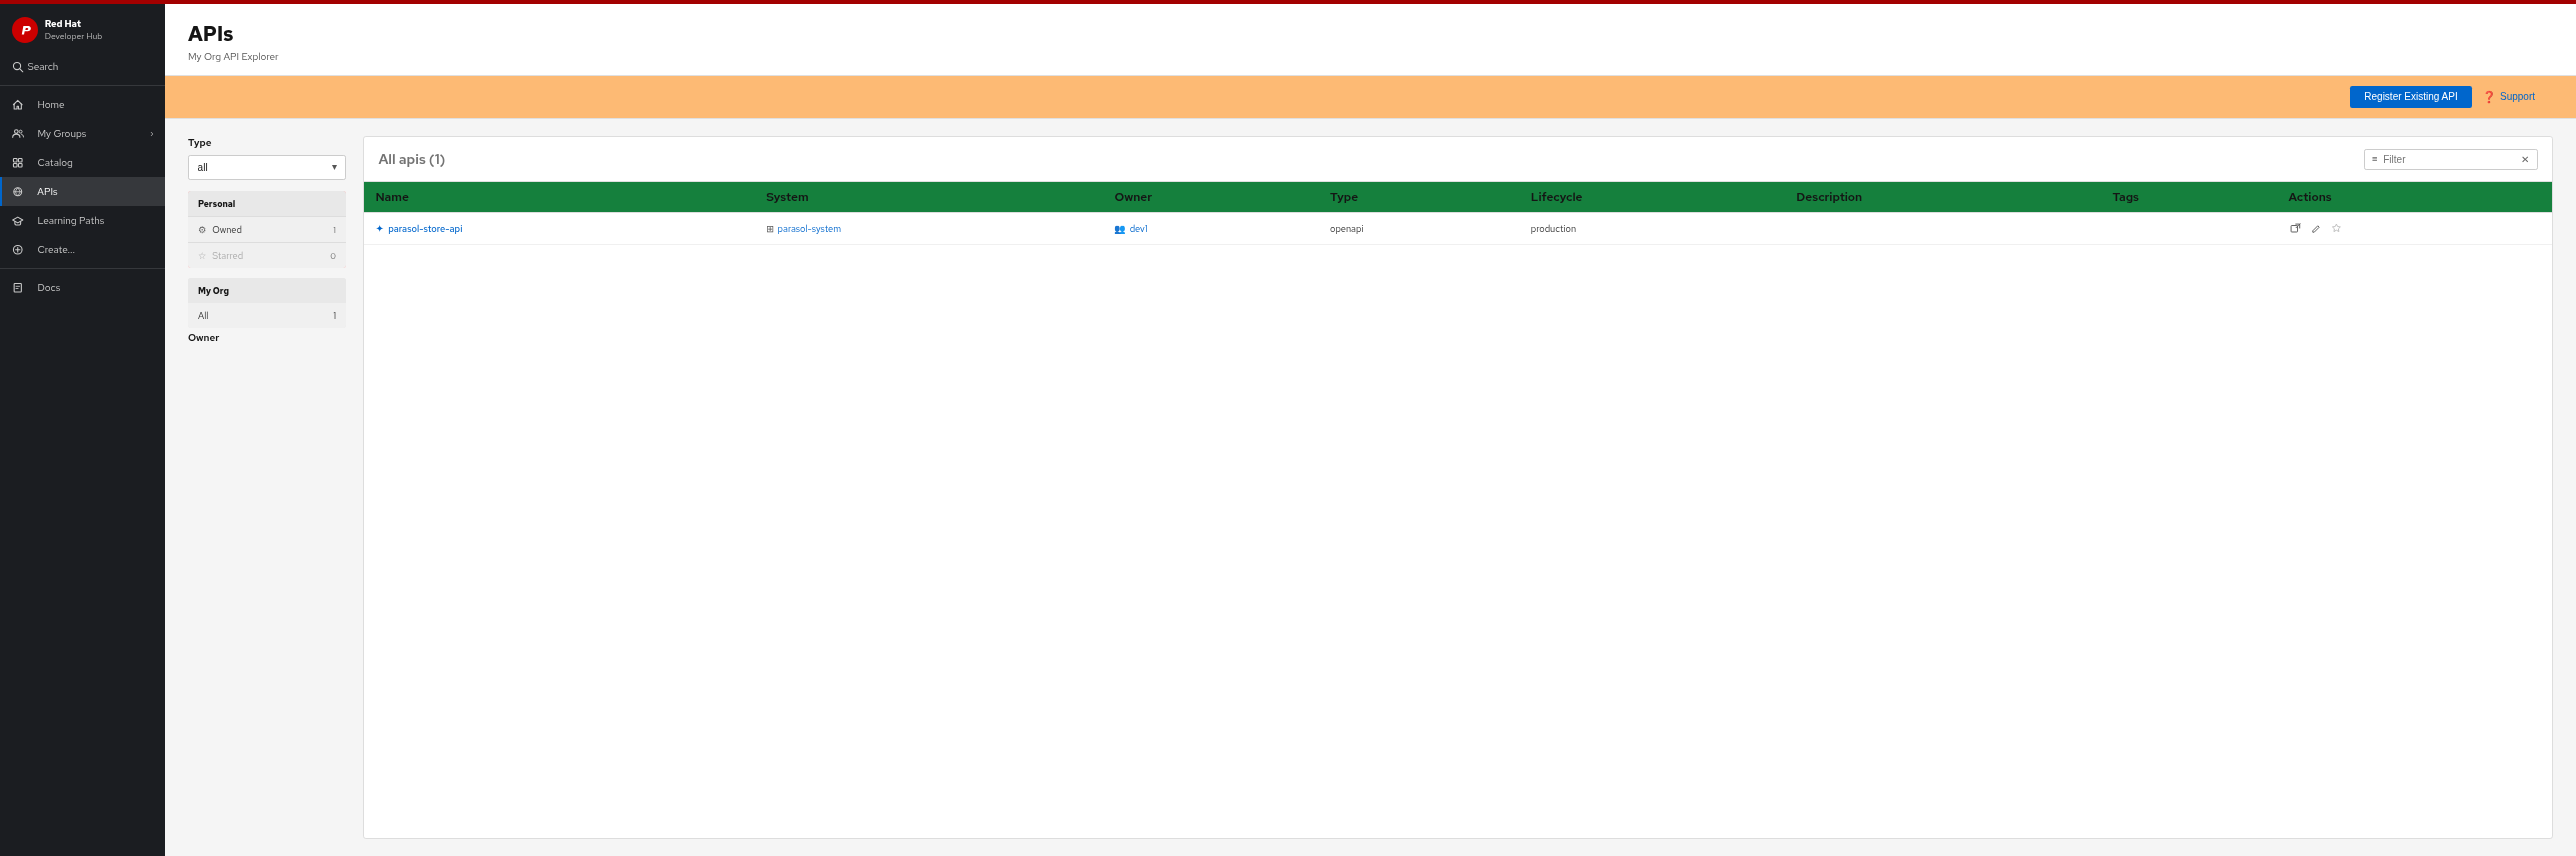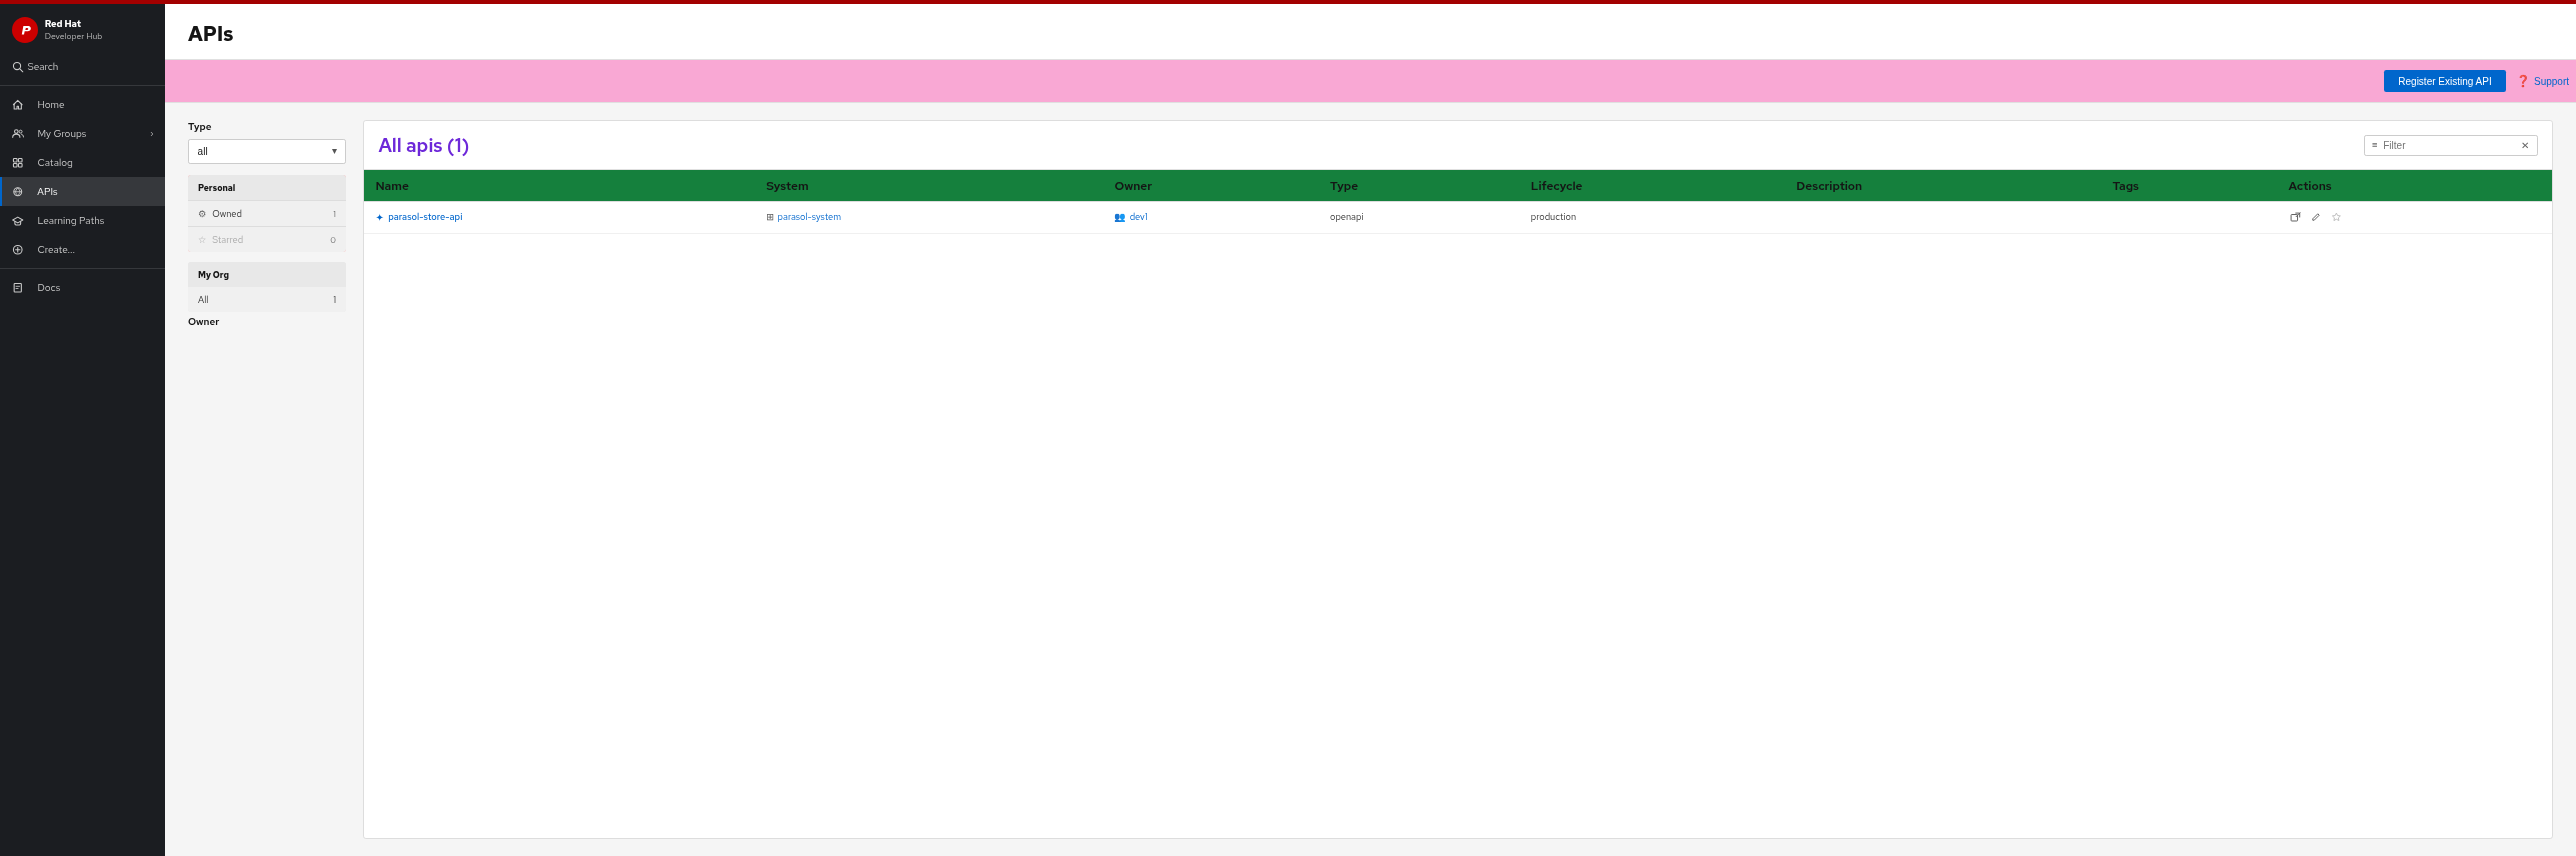--- a/index.html
+++ b/index.html
@@ -109,23 +109,23 @@
     .page-subtitle {
       font-size: 10px;
       color: #555;
       margin-top: 2.9px;
     }
 
     .page-toolbar {
       display: flex;
       align-items: center;
       justify-content: flex-end;
-      padding: 10px 7px;
+      padding: 10px 41px;
       gap: 10px;
-      background: #f9a8d4;
+      background: #fdba74;
       border-bottom: 0.7px solid #e0e0e0;
     }
 
     .btn-primary {
       background: #0066cc;
       color: #fff;
       border: none;
       padding: 5.8px 14.4px;
       border-radius: 2.2px;
       font-size: 10px;
@@ -271,23 +271,23 @@
 
     .results-header {
       display: flex;
       align-items: center;
       justify-content: space-between;
       padding: 11.5px 14.4px;
       border-bottom: 0.7px solid #e0e0e0;
     }
 
     .results-title {
-      font-size: 19px;
+      font-size: 14px;
       font-weight: 600;
-      color: #6d28d9;
+      color: #737373;
     }
 
     .filter-input-wrapper {
       display: flex;
       align-items: center;
       border: 0.7px solid #ccc;
       border-radius: 2.2px;
       padding: 2.9px 7.2px;
       gap: 5.8px;
       min-width: 158px;
@@ -481,20 +481,21 @@
           </svg>
       </span>
       <span>Docs</span>
     </div>
   </nav>
 
   <main class="main-content">
 
     <div class="page-header">
       <h1 class="page-title">APIs</h1>
+      <p class="page-subtitle">My Org API Explorer</p>
     </div>
 
     <div class="page-toolbar">
       <button class="btn-primary">Register Existing API</button>
       <button class="btn-link">
         <span style="font-size:11.5px;color:#0066cc;">❓</span>
         <span>Support</span>
       </button>
     </div>
 

